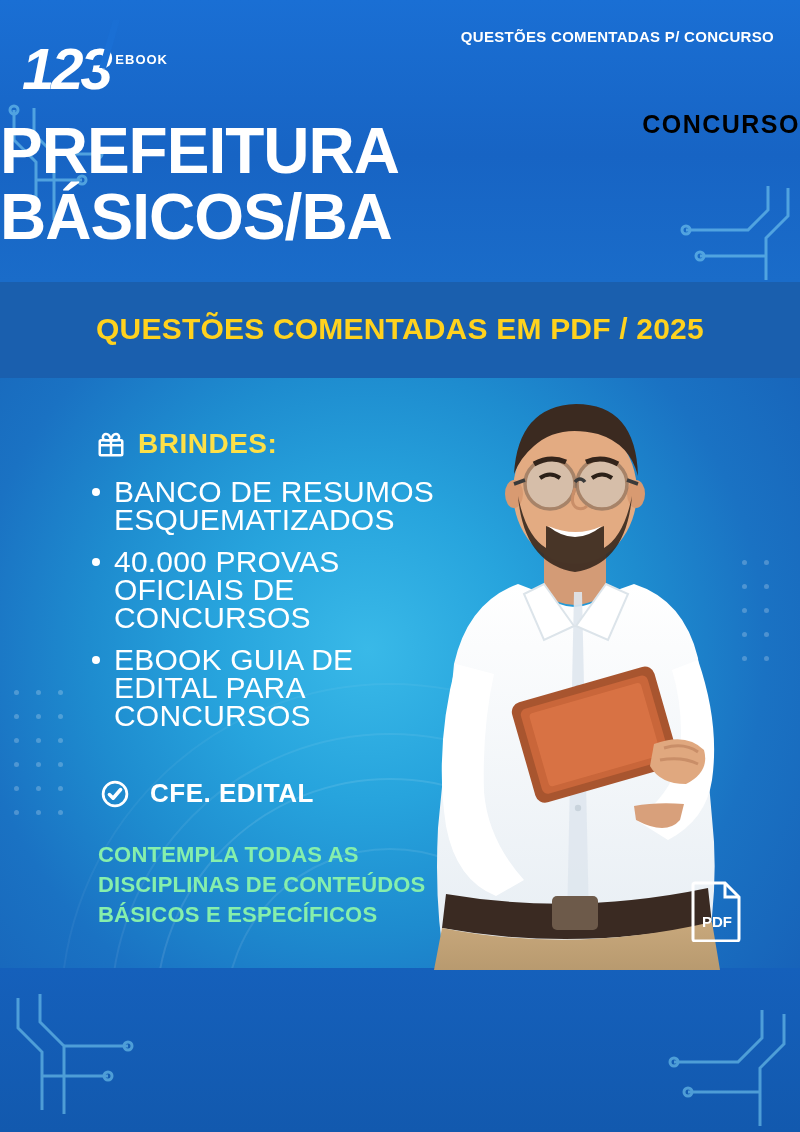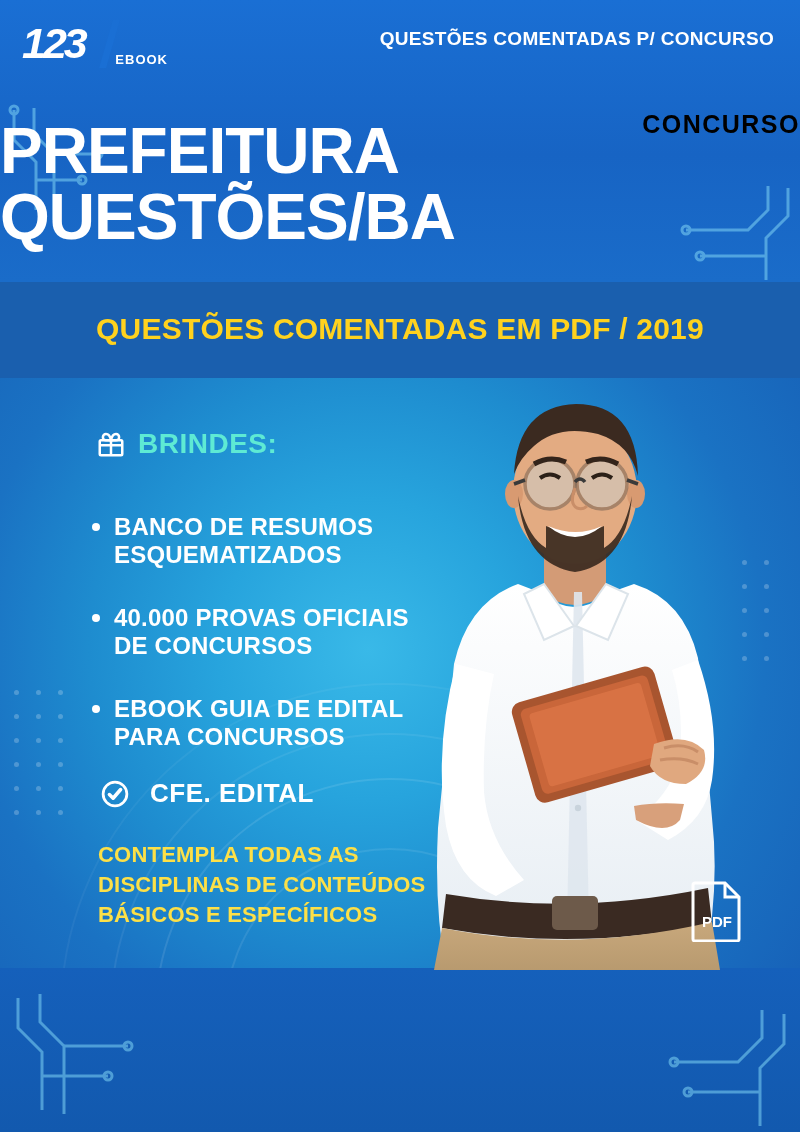--- a/index.html
+++ b/index.html
@@ -56,35 +56,36 @@
   
   .circuit { position:absolute; stroke:#7fd4f5; fill:none; opacity:.55; }
 
   
   .logo {
     position:absolute; left:22px; top:14px; width:150px; height:58px;
   }
   .logo .txt {
     font-family:"Liberation Sans", sans-serif;
     font-weight:bold; font-style:italic;
-    font-size:43px; line-height:58px; color:#ffffff;
+    font-size:58px; line-height:58px; color:#ffffff;
     letter-spacing:-3px;
+    margin-top:26px;
   }
   .logo .shop {
     position:absolute; right:4px; bottom:5px;
     font-size:13px; font-weight:bold; color:#ffffff; letter-spacing:1px;
   }
   .logo .slash {
     position:absolute; left:84px; top:6px; width:7px; height:48px;
     background:#1a6fd4; transform:skewX(-16deg);
   }
 
   .topright {
     position:absolute; right:26px; top:28px;
-    color:#ffffff; font-size:19px; font-weight:bold;
+    color:#ffffff; font-size:15px; font-weight:bold;
     letter-spacing:.3px;
   }
 
   .kicker {
     position:absolute; left:0; right:0; top:78px;
     text-align:right; color:#000000;
     font-size:25px; font-weight:bold; letter-spacing:1.5px;margin-top:32px;
   }
   .title {
     position:absolute; left:0; right:0; top:118px;
@@ -95,50 +96,49 @@
   .subtitle-band {
     position:absolute; left:0; right:0; top:312px;
     text-align:center; color:#ffd21e;
     font-size:30px; font-weight:bold; letter-spacing:.2px;
   }
 
   
   .brindes-head {
     position:absolute; left:96px; top:428px;
     display:flex; align-items:center; gap:12px;
-    color:#5eead4; font-size:28px; font-weight:bold; letter-spacing:.5px;
+    color:#fde047; font-size:28px; font-weight:bold; letter-spacing:.5px;
   }
   .gift-icon { width:30px; height:30px; display:block; }
 
   .bullets {
     position:absolute; left:86px; top:478px; width:350px;
     color:#ffffff;
   }
   .bullets li {
     list-style:none; position:relative;
     padding-left:28px; margin-bottom:14px;
-    font-size:24px; font-weight:bold; line-height:28px;
+    font-size:30px; font-weight:normal; line-height:28px;
     letter-spacing:.2px;
-    margin-top:35px;
   }
   .bullets li:before {
     content:""; position:absolute; left:6px; top:10px;
     width:8px; height:8px; border-radius:50%; background:#ffffff;
   }
 
   .edital-head {
     position:absolute; left:100px; top:778px;
     display:flex; align-items:center; gap:20px;
     color:#ffffff; font-size:26px; font-weight:bold; letter-spacing:.5px;
   }
   .check-icon { width:30px; height:30px; display:block; }
 
   .edital-body {
     position:absolute; left:98px; top:840px; width:330px;
-    color:#fde047; font-size:22px; font-weight:bold; line-height:30px;
+    color:#86efac; font-size:22px; font-weight:bold; line-height:30px;
     letter-spacing:.2px;
   }
 
   
   .pdf-badge { position:absolute; right:56px; top:880px; width:54px; height:62px; }
 
   
   .person { position:absolute; left:368px; top:388px; width:420px; height:582px; }
 
   
@@ -235,23 +235,23 @@
     <div class="txt">123</div>
     <div class="slash"></div>
     <div class="shop">EBOOK</div>
   </div>
 
   <div class="topright">QUESTÕES COMENTADAS P/ CONCURSO</div>
 
   <div class="kicker">CONCURSO</div>
   <div class="title">
     <div>PREFEITURA</div>
-    <div>QUESTÕES/BA</div>
-  </div>
-  <div class="subtitle-band">QUESTÕES COMENTADAS EM PDF / 2019</div>
+    <div>BÁSICOS/BA</div>
+  </div>
+  <div class="subtitle-band">QUESTÕES COMENTADAS EM PDF / 2025</div>
 
   <svg class="person" viewBox="0 0 420 582">
     <defs>
       <clipPath id="pclip">
           <rect x="0" y="0" width="420" height="582"></rect>
         </clipPath>
       <linearGradient id="shirt" x1="0" y1="0" x2="0" y2="1">
         <stop offset="0%" stop-color="#ffffff"></stop>
           <stop offset="100%" stop-color="#e6edf3"></stop>
       </linearGradient>

